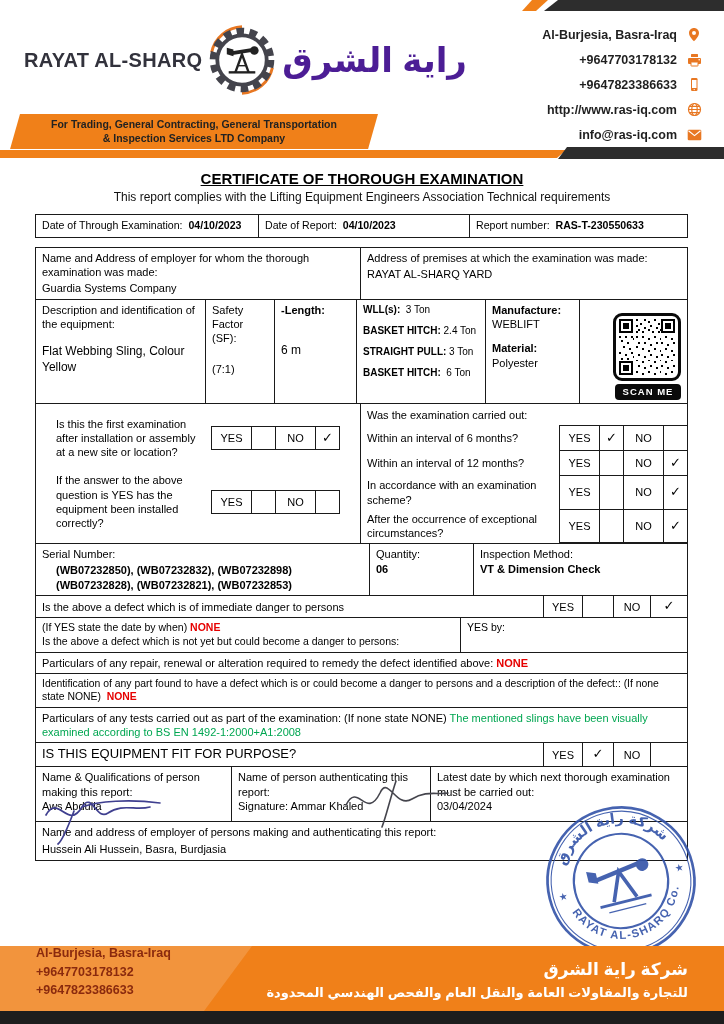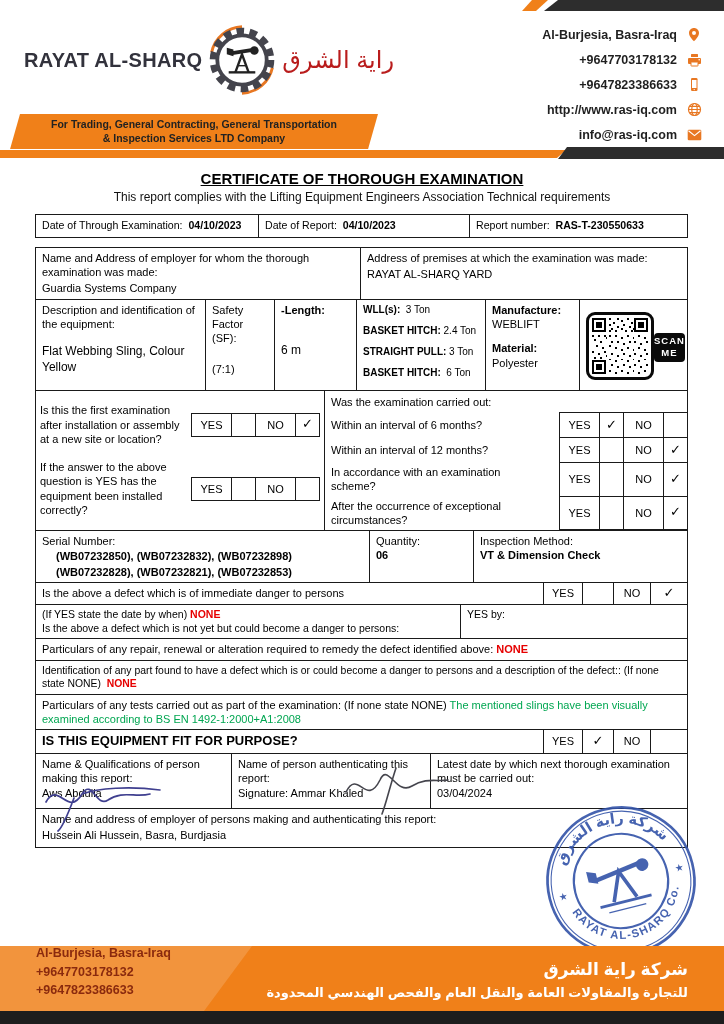--- a/index.html
+++ b/index.html
@@ -6,21 +6,21 @@
   html,body{width:724px;height:1024px}
   body{font-family:"Liberation Sans","DejaVu Sans",sans-serif;background:#fff;color:#000}
   .page{position:relative;width:724px;height:1024px;background:#fff;overflow:hidden}
 
   
   .hdr{position:absolute;top:0;left:0;width:100%;height:160px}
   .corner-dark{position:absolute;top:0;right:0;width:180px;height:11px;background:#2d2d2d;clip-path:polygon(14px 0,100% 0,100% 100%,0 100%)}
   .corner-orange{position:absolute;top:0;right:176px;width:26px;height:11px;background:#F08019;clip-path:polygon(10px 0,100% 0,14px 100%,0 100%)}
   .logo-row{position:absolute;left:24px;top:22px;display:flex;align-items:center;gap:2px}
   .logo-en{font-size:20px;font-weight:bold;color:#32323c;letter-spacing:.3px;white-space:nowrap}
-  .logo-ar{font-size:24px;font-weight:normal;color:#b91c1c;white-space:nowrap}
+  .logo-ar{font-size:34px;font-weight:bold;color:#4c1d95;white-space:nowrap}
   .gear{width:76px;height:76px}
   .tagline{position:absolute;left:10px;top:114px;width:368px;background:#F08019;color:#222;
     font-weight:bold;font-size:10.5px;line-height:1.35;text-align:center;padding:3px 10px 4px;
     clip-path:polygon(10px 0,100% 0,calc(100% - 10px) 100%,0 100%)}
   .contact{position:absolute;right:22px;top:22px}
   .c-line{display:flex;justify-content:flex-end;align-items:center;gap:9px;font-size:12.5px;font-weight:bold;color:#1f1f1f;height:25px}
   .c-ico{width:16px;height:16px;display:inline-flex;align-items:center;justify-content:center}
   .stripe-o{position:absolute;top:150px;left:0;width:566px;height:8px;background:#F08019;clip-path:polygon(0 0,100% 0,calc(100% - 9px) 100%,0 100%)}
   .stripe-d{position:absolute;top:147px;left:558px;right:0;height:12px;background:#2d2d2d;clip-path:polygon(9px 0,100% 0,100% 100%,0 100%)}
 
@@ -45,46 +45,46 @@
   .dw1{width:224px}.dw2{width:212px}
   .half{width:326px}
   .val-line{margin-top:2px}
   
   .ew1{width:171px}.ew2{width:70px}.ew3{width:83px}.ew4{width:130px}.ew5{width:95px}
   .desc-val{font-size:12px;margin-top:13px}
   .sf-val{margin-top:16px}
   .len-val{font-size:12px;margin-top:26px}
   .wll-line{font-size:10px;margin-bottom:8px;white-space:nowrap}
   .man-val{margin-bottom:10px}
-  .qr-cell{display:flex;align-items:center;padding-top:5px}
+  .qr-cell{display:flex;flex-direction:column;align-items:flex-end;padding-top:13px}
   .qr-box{border:3px solid #0a0a0a;border-radius:9px;padding:3px;background:#fff}
   .qr-box svg{display:block}
   .qr-label{margin-top:3px;background:#0a0a0a;color:#fff;font-weight:bold;font-size:9.5px;letter-spacing:1px;
     padding:2px 0;width:66px;text-align:center;border-radius:4px}
   
-  .qcol{width:290px;display:flex;flex-direction:column;justify-content:space-evenly;padding:4px 4px}
+  .qcol{width:326px;display:flex;flex-direction:column;justify-content:space-evenly;padding:4px 20px}
   .q-block{display:flex;align-items:center;gap:6px;margin:5px 0}
   .q-text{flex:1;font-size:11px;min-width:0}
   .q-mini{display:flex}
   .mc{border:1px solid #1a1a1a;margin-left:-1px;min-height:24px;display:flex;align-items:center;justify-content:center;background:#fff}
   .mcl{width:41px}
   .mcc{width:25px}
   .qcol-r{flex:1;min-width:0;padding:3px 0 0 6px;display:flex;flex-direction:column}
   .ex-title{font-size:11px;padding:1px 0 4px}
   .ex-row{display:flex;align-items:stretch;margin-top:-1px;margin-right:-1px}
   .ex-q{flex:1;min-width:0;font-size:11px;display:flex;align-items:center;padding:3px 16px 3px 0}
   .ex-row .mc{min-height:26px}
   
   .sw424{width:335px}.sw105{width:105px}
   .ser-lines{font-weight:bold;margin-left:14px;margin-top:1px;white-space:nowrap}
   
   .cw40{width:40px}.cw32{width:32px}.cw38{width:38px}
   .w228{width:228px}
   .g-row{font-size:10.5px}
-  .fitq{font-size:13px;font-weight:bold;display:flex;align-items:center}
+  .fitq{font-size:13px;font-weight:normal;display:flex;align-items:center}
   
   .lw1{width:197px}.lw2{width:200px}
   .sig{position:absolute;pointer-events:none;z-index:3}
   .sig1{left:2px;top:20px}
   .sig2{left:104px;top:6px}
   .sigcell{min-height:56px}
   .m-row .cell{min-height:40px}
 
   
   .stamp{position:absolute;top:804px;right:26px;width:154px;height:154px;transform:rotate(-14deg);opacity:.9}

